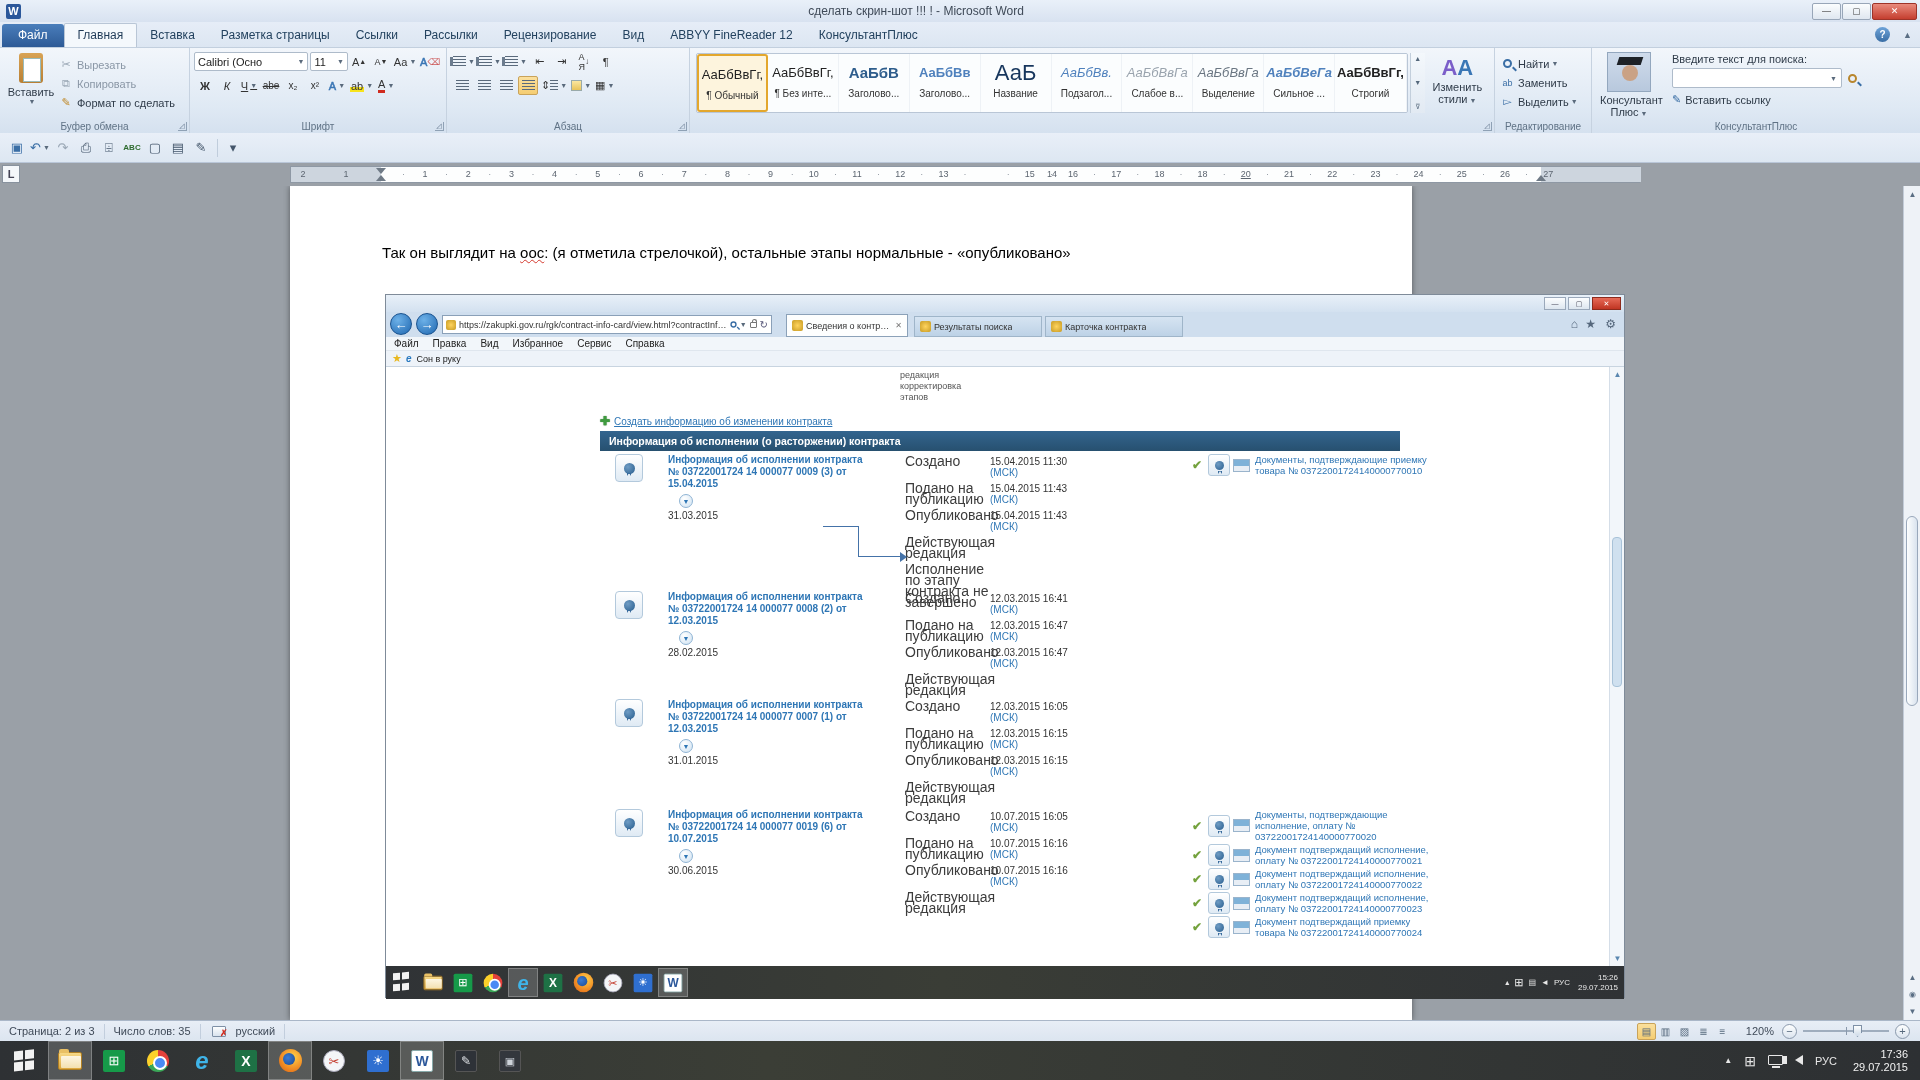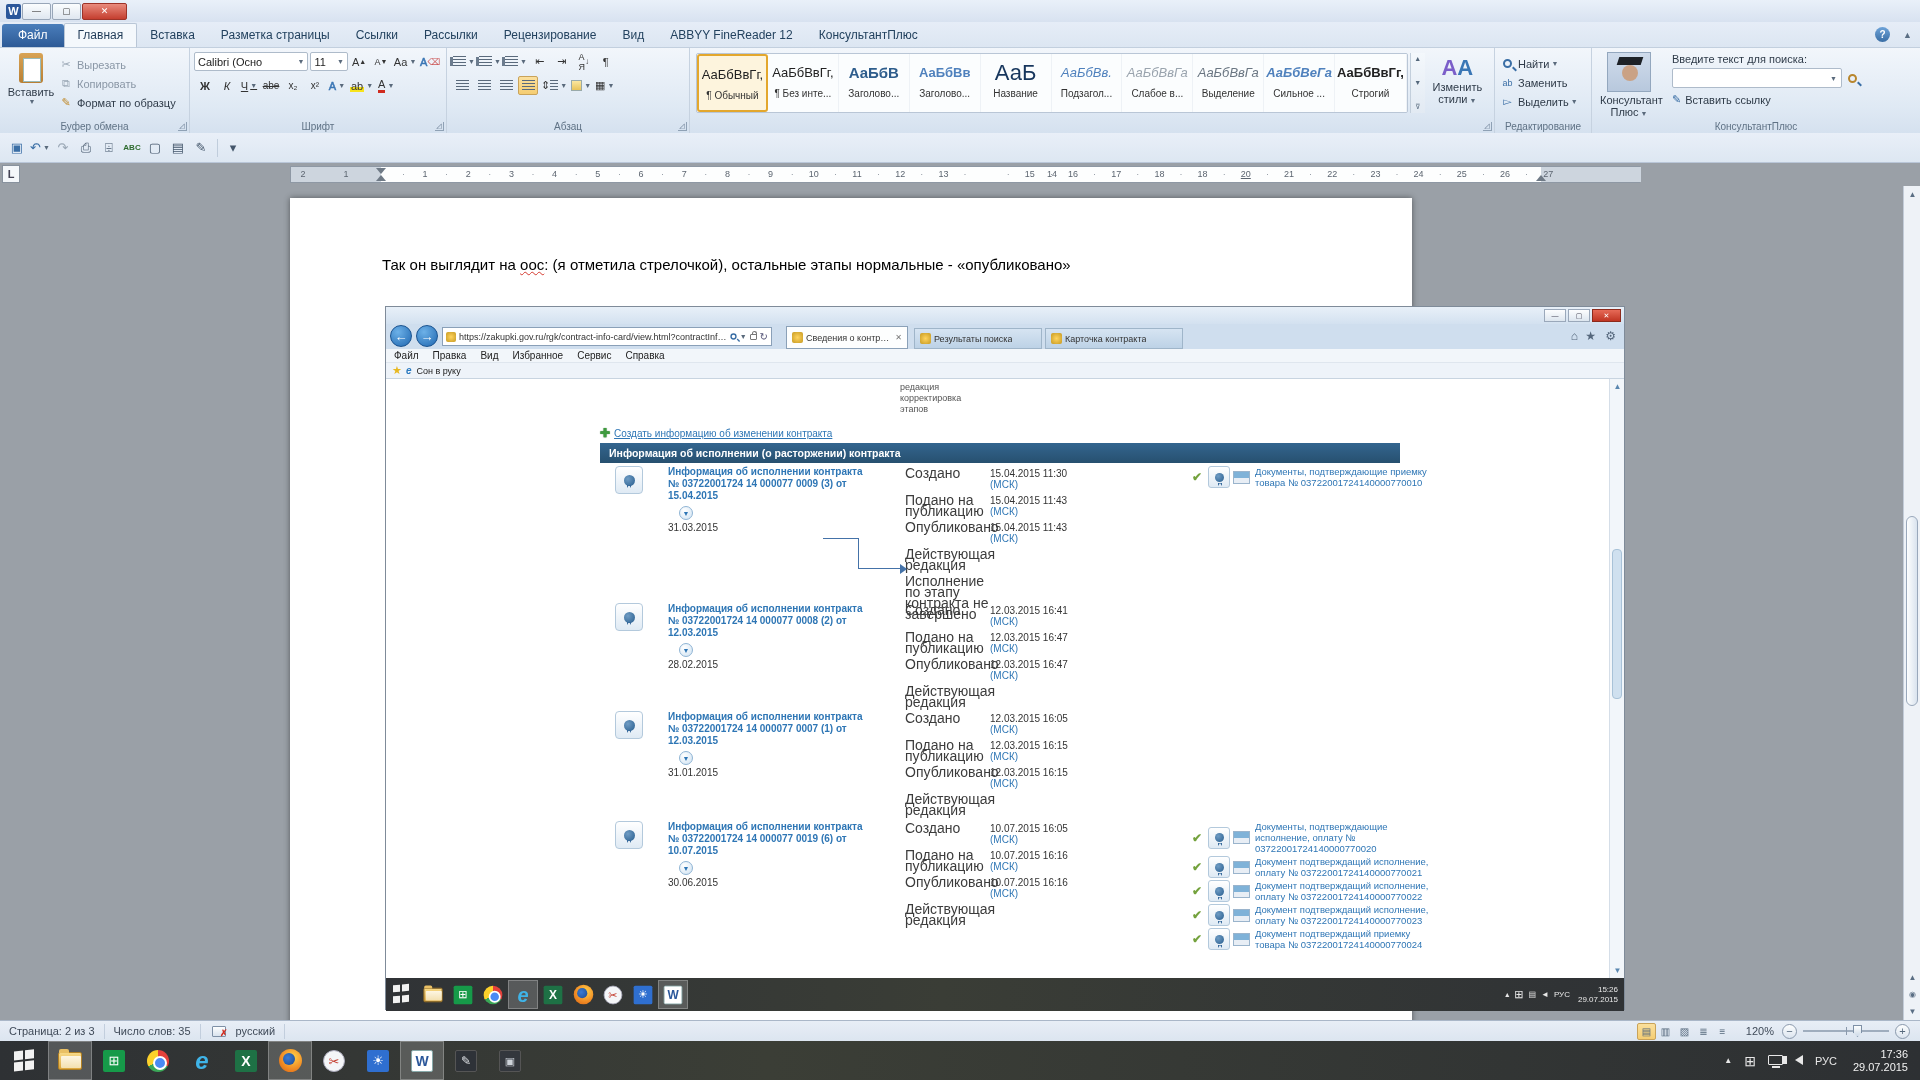--- a/index.html
+++ b/index.html
@@ -98,21 +98,21 @@
   .ruler{position:absolute;left:290px;top:3px;width:1350px;height:17px;background:#fdfefe;border:1px solid #8e98a4;}
   .ruler .marg{position:absolute;top:0;height:100%;background:#cdd5de;}
   .rnum{position:absolute;top:2px;font-size:9px;color:#5c6570;transform:translateX(-50%);}
   .rdot{position:absolute;top:2px;font-size:9px;color:#8b949e;transform:translateX(-50%);}
   .ind{position:absolute;width:0;height:0;border-left:5px solid transparent;border-right:5px solid transparent;}
   .ind.t{border-top:6px solid #6f7a86;top:1px;}
   .ind.b{border-bottom:6px solid #6f7a86;bottom:1px;}
 
   
   .docarea{position:absolute;left:0;top:186px;width:1920px;height:834px;background:#9aa0a7;overflow:hidden;}
-  .page{position:absolute;left:290px;top:12px;width:1122px;height:834px;background:#fff;box-shadow:0 0 6px rgba(0,0,0,.45);}
+  .page{position:absolute;left:290px;top:0;width:1122px;height:834px;background:#fff;box-shadow:0 0 6px rgba(0,0,0,.45);}
   .doctext{position:absolute;left:92px;top:58px;font-size:15px;color:#000;}
   .missp{text-decoration:underline wavy #d43a2f 1px;}
   .wscroll{position:absolute;right:0;top:0;width:17px;height:834px;background:#eef2f7;border-left:1px solid #c3ccd8;}
   .wthumb{position:absolute;left:2px;top:330px;width:12px;height:190px;background:linear-gradient(90deg,#fdfefe,#d9e3ee);border:1px solid #99a8bb;border-radius:6px;}
   .sarrow{position:absolute;left:0;width:17px;height:17px;font-size:8px;color:#5a6e84;text-align:center;line-height:17px;}
 
   
   .ie{position:absolute;left:95px;top:108px;width:1240px;height:704px;border:1px solid #7f8b99;background:#cfdeee;}
   .ie-title{position:absolute;left:0;top:0;width:100%;height:17px;background:linear-gradient(#e8f0f8,#d3e1f0);}
   .ie-ctrl{position:absolute;top:2px;height:13px;border:1px solid #9aa8ba;background:linear-gradient(#fcfdfe,#dde6ef);font-size:7px;line-height:11px;text-align:center;color:#445;}
@@ -232,20 +232,21 @@
   .tbtime{text-align:right;line-height:13px;margin:0 12px 0 4px;}
 </style>
 </head>
 <body>
 
 <div class="screen">
   <div class="word">
 
     <div class="titlebar">
       <div class="w-appicon">W</div>
+      <div class="w-title">сделать скрин-шот !!!  !  -  Microsoft Word</div>
       <div class="wcontrols" style="display:flex;margin-right:3px;">
         <div class="wc">—</div>
         <div class="wc">▢</div>
         <div class="wc close">✕</div>
       </div>
     </div>
 
     <div class="tabrow" id="tabstrip">
         <div class="wtab file">Файл</div>
         <div class="wtab active">Главная</div>
@@ -273,21 +274,21 @@
           <div class="clip-row">
               <span class="ic dis">✂</span>
               <span>Вырезать</span>
             </div>
           <div class="clip-row">
               <span class="ic dis">⧉</span>
               <span>Копировать</span>
             </div>
           <div class="clip-row" style="color:#2f3b49;">
               <span class="ic fp-brush">✎</span>
-              <span>Формат по образцу</span>
+              <span>Формат по сделать</span>
             </div>
         </div>
         <div class="rglabel">Буфер обмена</div>
         <div class="rg-launch">◿</div>
       </div>
 
       <div class="rgroup" style="width:257px;">
         <div style="display:flex;align-items:center;">
           <div class="combo" style="width:116px;">
               <span>Calibri (Осно</span>

